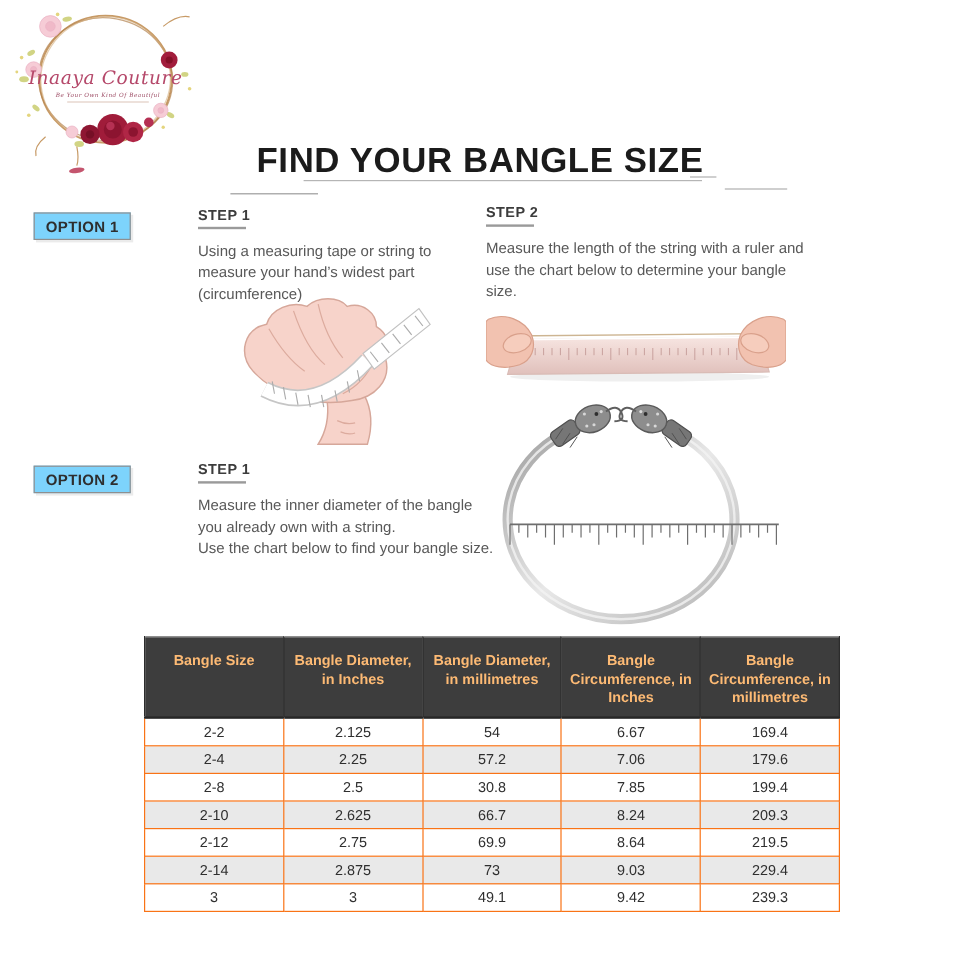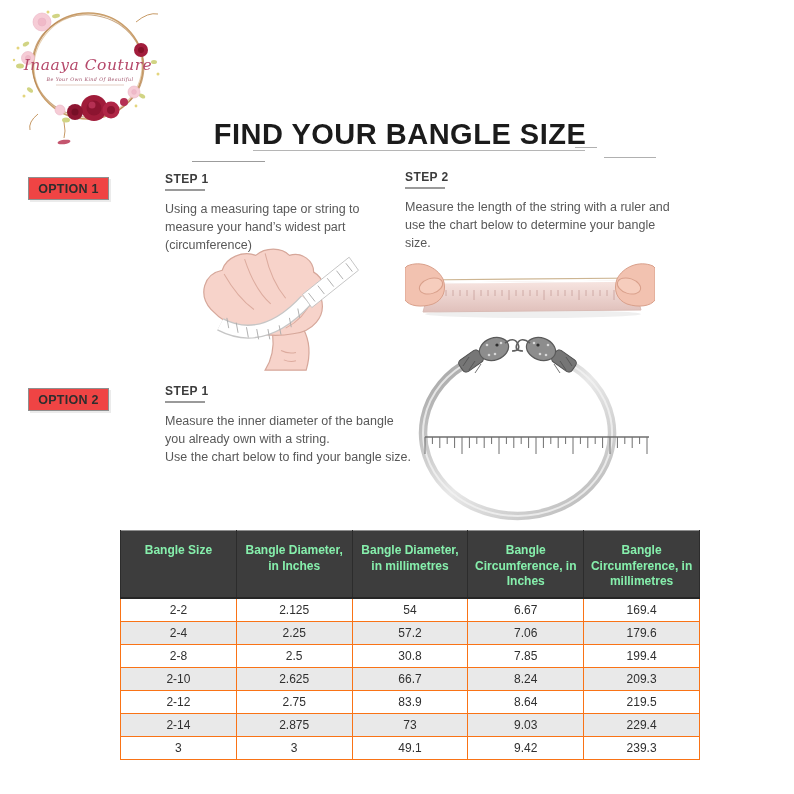--- a/index.html
+++ b/index.html
@@ -9,21 +9,21 @@
 
   
   #logo{left:8px;top:4px;width:162px;height:142px;}
 
   
   #title{left:170px;top:118px;width:460px;text-align:center;
          font-size:29px;font-weight:bold;color:#1b1b1b;letter-spacing:.5px;}
   .hline{height:1px;background:#b5b5b5;}
 
   
-  .option-badge{width:79px;height:21px;border:1px solid #8f8f8f;background:#ef4444;
+  .option-badge{width:79px;height:21px;border:1px solid #8f8f8f;background:#7dd3fc;
        box-shadow:2px 2px 0 rgba(0,0,0,.08);display:flex;align-items:center;justify-content:center;
        font-size:12.5px;font-weight:bold;color:#2e2e2e;letter-spacing:.3px;}
   #option1-badge{left:28px;top:177px;}
   #option2-badge{left:28px;top:388px;}
 
   
   .step-heading{font-size:12px;font-weight:bold;color:#3c3c3c;letter-spacing:.4px;}
   .step-underline{width:40px;height:2px;background:#9a9a9a;margin:3px 0 9px 0;}
   .step-text{font-size:12.5px;color:#585858;line-height:1.45;}
   .step-text p{margin:0;}
@@ -33,21 +33,21 @@
 
   
   #hand-illus{left:192px;top:246px;width:178px;height:126px;}
   #ruler-illus{left:405px;top:250px;width:250px;height:70px;}
   #bangle-illus{left:413px;top:333px;width:250px;height:188px;}
 
   
   #size-table{left:120px;top:530px;}
   table{border-collapse:collapse;width:580px;table-layout:fixed;background:#fff;
         border:1px solid #8f8f8f;}
-  thead th{background:#3d3d3d;color:#86efac;font-size:12px;font-weight:bold;
+  thead th{background:#3d3d3d;color:#fdba74;font-size:12px;font-weight:bold;
         vertical-align:top;padding:12px 5px 0 5px;height:54px;text-align:center;line-height:1.3;
         border-left:1px solid #2c2c2c;border-right:1px solid #2c2c2c;border-bottom:2px solid #262626;}
   tbody td{font-size:12px;color:#2f2f2f;text-align:center;height:20px;padding:1px 4px;
         border:1px solid #f97316;background:#ffffff;}
   tbody tr:nth-child(even) td{background:#e9e9e9;}
 </style>
 </head>
 <body>
 
 <div id="page">
@@ -264,21 +264,21 @@
           <tr>
             <td>2-10</td>
             <td>2.625</td>
             <td>66.7</td>
             <td>8.24</td>
             <td>209.3</td>
           </tr>
           <tr>
             <td>2-12</td>
             <td>2.75</td>
-            <td>83.9</td>
+            <td>69.9</td>
             <td>8.64</td>
             <td>219.5</td>
           </tr>
           <tr>
             <td>2-14</td>
             <td>2.875</td>
             <td>73</td>
             <td>9.03</td>
             <td>229.4</td>
           </tr>

